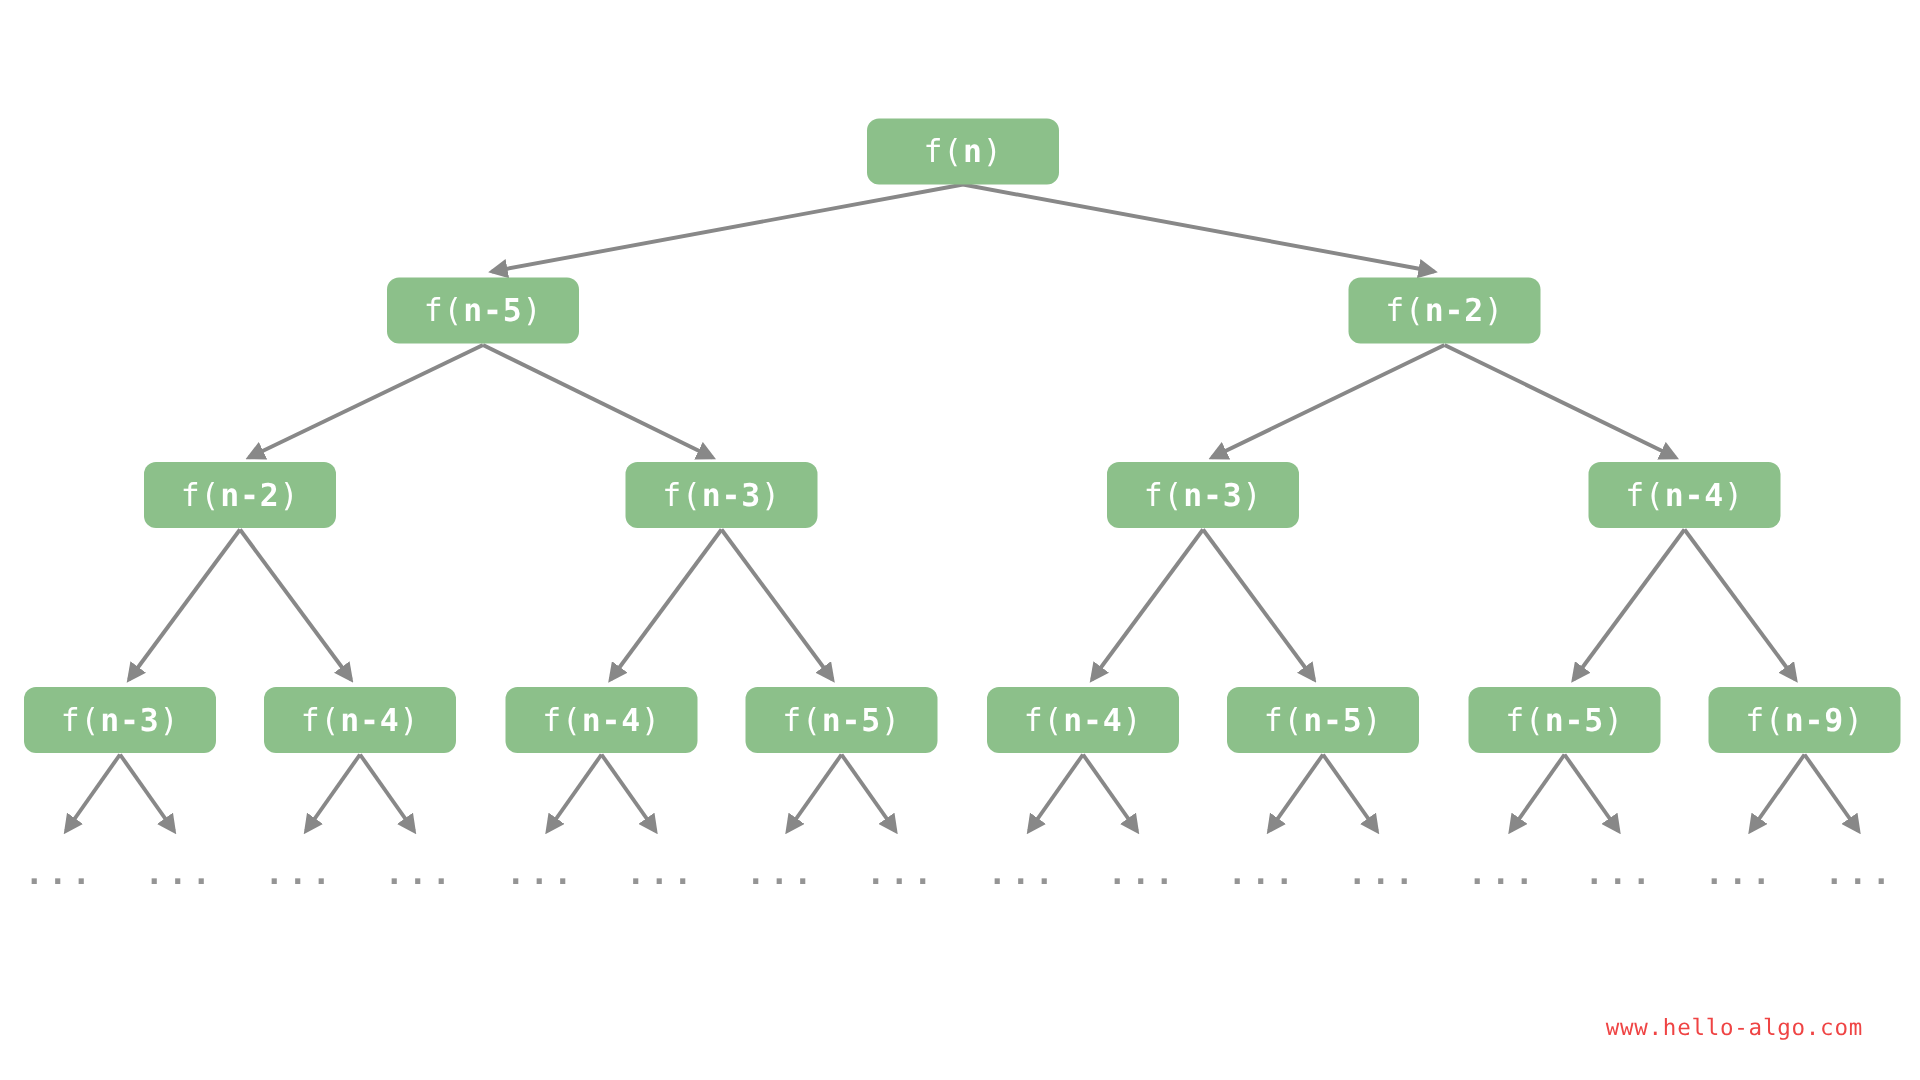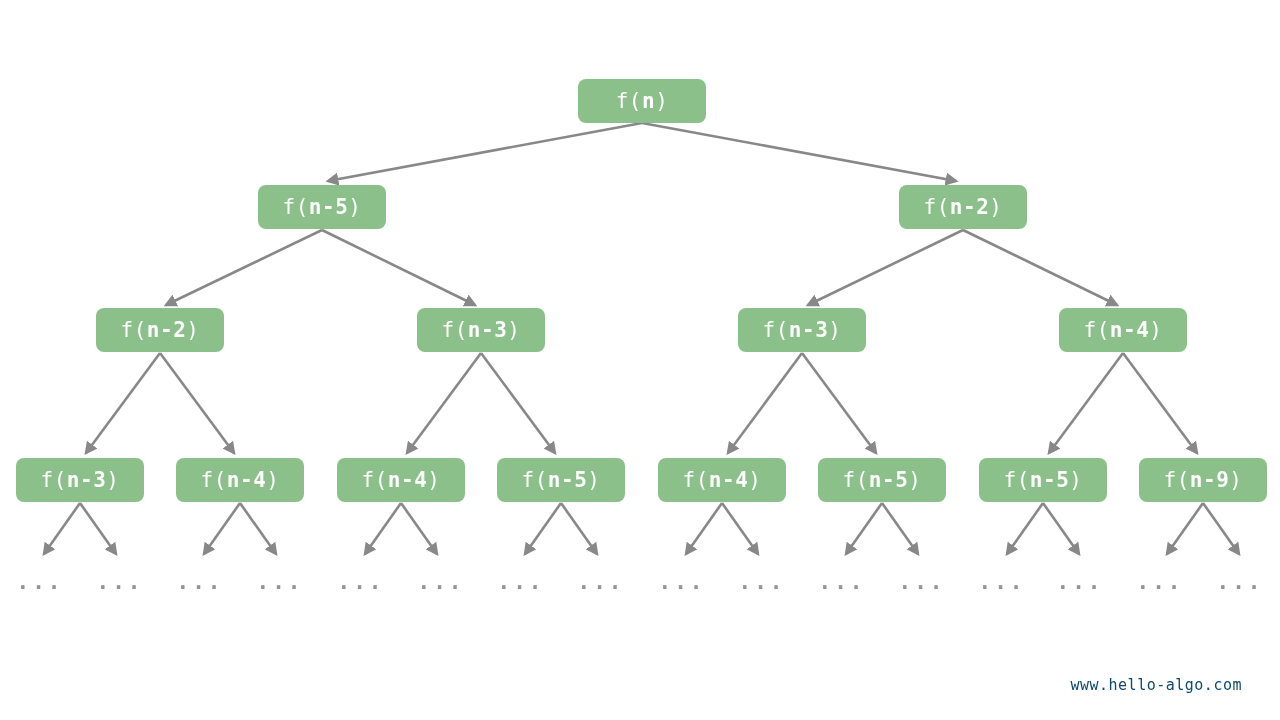--- a/index.html
+++ b/index.html
@@ -5,21 +5,21 @@
   html,body{margin:0;padding:0;background:#ffffff;}
   .canvas{position:relative;width:1280px;height:720px;background:#ffffff;overflow:hidden;
           font-family:"DejaVu Sans Mono","Liberation Mono",monospace;}
   .edges{position:absolute;left:0;top:0;width:1280px;height:720px;}
   .node{position:absolute;width:128px;height:44px;background:#8cc08a;border-radius:8px;
         display:flex;align-items:center;justify-content:center;
         color:#ffffff;font-size:21px;line-height:1;letter-spacing:0.5px;}
   .node .b{font-weight:bold;}
   .dots{position:absolute;width:60px;height:24px;text-align:center;color:#949494;
         font-size:21px;font-weight:bold;letter-spacing:3px;line-height:10px;}
-  .watermark{position:absolute;right:38px;top:676px;color:#0c4a6e;font-size:15px;
+  .watermark{position:absolute;right:38px;top:676px;color:#ef4444;font-size:15px;
              letter-spacing:0.5px;text-align:center;}
 </style>
 </head>
 <body>
 
 <div class="canvas">
 
   <svg class="edges" width="1280" height="720" viewBox="0 0 1280 720">
     <defs>
       <marker id="arrow" viewBox="0 0 10 10" refX="8" refY="5" markerWidth="5" markerHeight="5" orient="auto-start-reverse">

